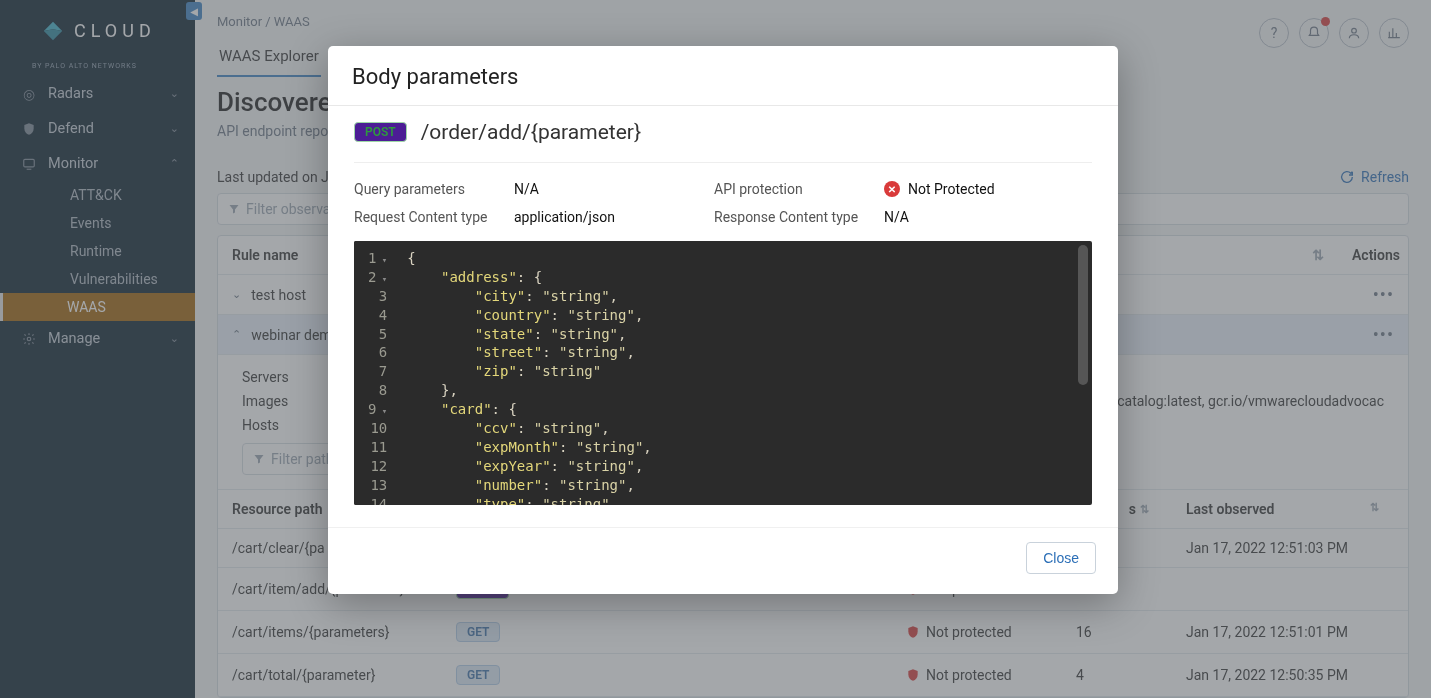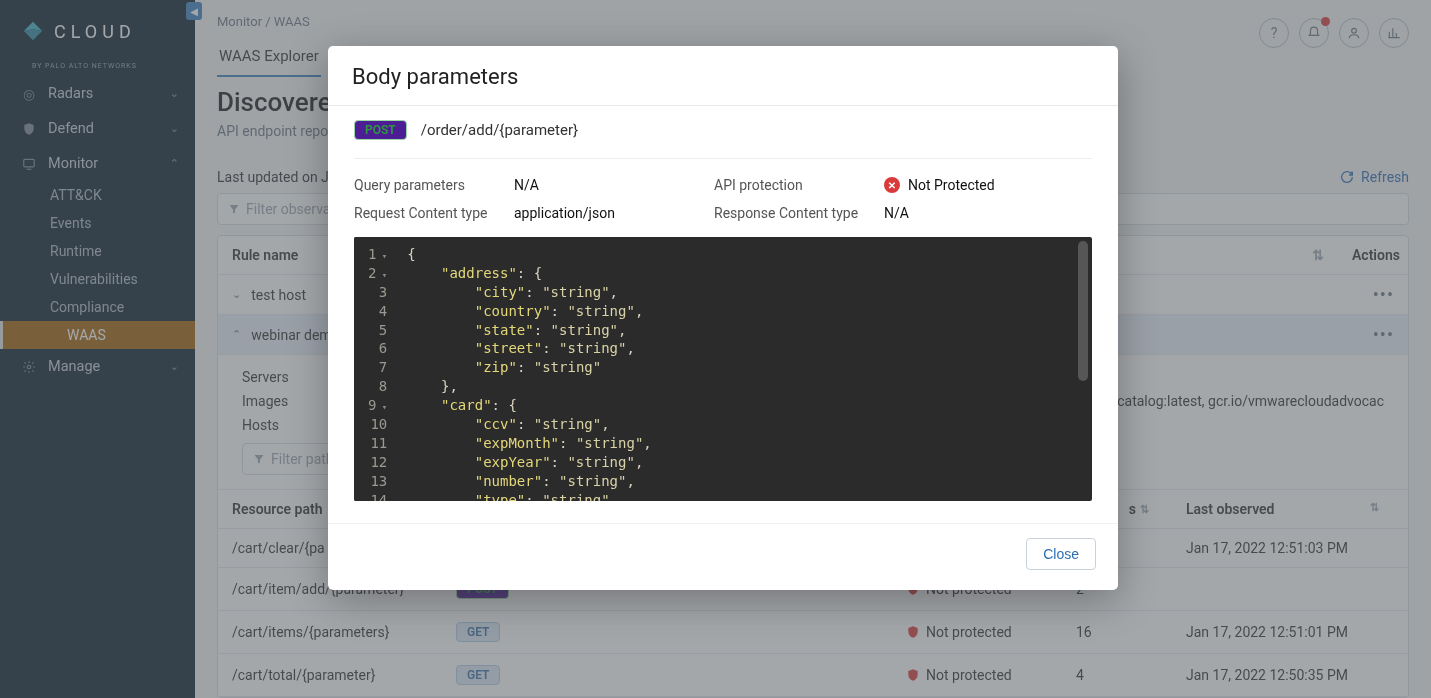--- a/index.html
+++ b/index.html
@@ -31,38 +31,38 @@
   border-radius: 3px;
   display:flex; align-items:center; justify-content:center;
   color:#fff; font-size:10px;
 }
 .logo {
   padding: 20px 14px 18px 22px;
   color: #fff;
   letter-spacing: 5px;
   font-size: 18px;
   font-weight: 400;
-  display:flex; align-items:center;
+  display:flex; margin-left:20px;
 }
 .logo-mark {
   width: 22px; height: 22px; margin-right: 10px;
   display:flex; align-items:center; justify-content:center;
 }
 .logo-sub { font-size: 7px; letter-spacing: 1px; color:#8fa0af; display:block; margin-top:2px; margin-left:32px;}
 .nav { padding-top: 6px; }
 .nav-item {
   display:flex; align-items:center;
   padding: 9px 16px 9px 20px;
   color: #c3ccd5;
   cursor: pointer;
   font-size: 14.5px;
 }
 .nav-item .chev { margin-left:auto; font-size:11px; color:#7d8a97;}
 .nav-item .nicon { width:18px; margin-right:10px; color:#7d8a97; font-size:14px; display:flex; justify-content:center;}
-.nav-sub { padding-left: 50px; font-size:14px; color:#aeb8c2; padding-top:6px; padding-bottom:6px; cursor:pointer;}
+.nav-sub { padding-left: 70px; font-size:14px; color:#aeb8c2; padding-top:6px; padding-bottom:6px; cursor:pointer;}
 .nav-sub.active { background:#a16207; color:#fff; border-left:3px solid #e5e5e5; padding-left:64px;}
 .main { flex:1; padding: 0 22px; overflow:hidden; }
 .breadcrumb { color:#6b7785; font-size:13px; padding:14px 0 6px 0;}
 .tabs { margin-top:4px; }
 .tab { display:inline-block; padding:8px 2px 10px 2px; margin-right:24px; font-size:15px; color:#333; border-bottom:2px solid #3b82c4;}
 .page-title { font-size:26px; font-weight:500; margin-top:10px; color:#1e1e1e;}
 .page-sub { color:#6b7785; font-size:14px; margin-top:6px; }
 .updated-row { display:flex; align-items:center; margin-top:30px; }
 .updated { color:#333; font-size:14px;}
 .refresh { margin-left:auto; color:#2c6fb7; display:flex; align-items:center; gap:6px; cursor:pointer; font-size:14px;}
@@ -163,21 +163,20 @@
               <path d="M8 21h8" stroke="currentColor" stroke-width="2"></path>
             </svg>
         </span>
         <span>Monitor</span>
         <span class="chev">⌃</span>
       </div>
       <div class="nav-sub">ATT&amp;CK</div>
       <div class="nav-sub">Events</div>
       <div class="nav-sub">Runtime</div>
       <div class="nav-sub">Vulnerabilities</div>
-      <div class="nav-sub">Compliance</div>
       <div class="nav-sub active">WAAS</div>
       <div class="nav-item">
         <span class="nicon">
           <svg width="14" height="14" viewBox="0 0 24 24">
               <circle cx="12" cy="12" r="3" fill="none" stroke="currentColor" stroke-width="2"></circle>
               <path d="M12 2v3M12 19v3M4.2 4.2l2.1 2.1M17.7 17.7l2.1 2.1M2 12h3M19 12h3M4.2 19.8l2.1-2.1M17.7 6.3l2.1-2.1" stroke="currentColor" stroke-width="2"></path>
             </svg>
         </span>
         <span>Manage</span>
         <span class="chev">⌄</span>
@@ -324,21 +323,21 @@
     </div>
   </main>
 </div>
 
 <div class="overlay">
   <div class="modal">
     <div class="modal-header">Body parameters</div>
     <div class="modal-body">
       <div class="path-row">
         <span class="badge post">POST</span>
-        <span style="font-size:15px;">/order/add/{parameter}</span>
+        <span style="font-size:21px;">/order/add/{parameter}</span>
       </div>
       <div class="meta-grid">
         <div class="lbl">Query parameters</div>
         <div class="val">N/A</div>
         <div class="lbl">API protection</div>
         <div class="val not-prot">
           <span class="xcirc">✕</span>
           <span>Not Protected</span>
         </div>
         <div class="lbl">Request Content type</div>

